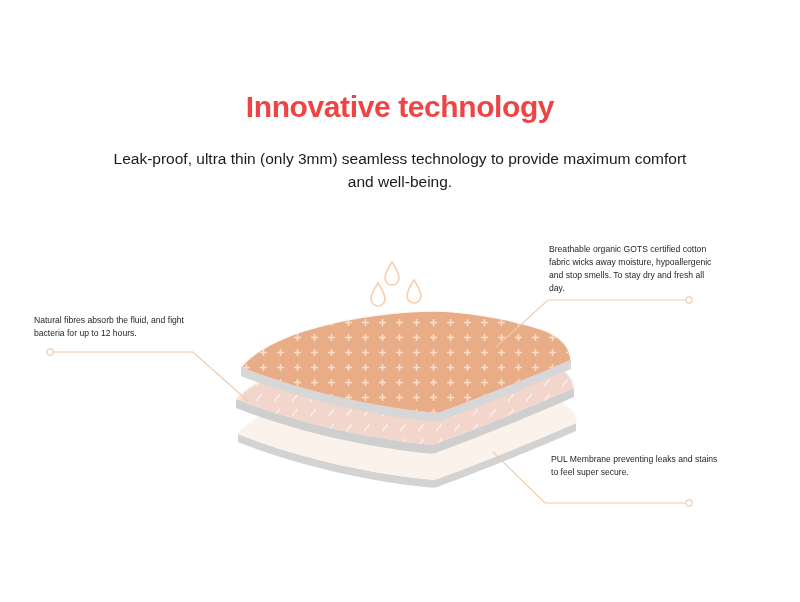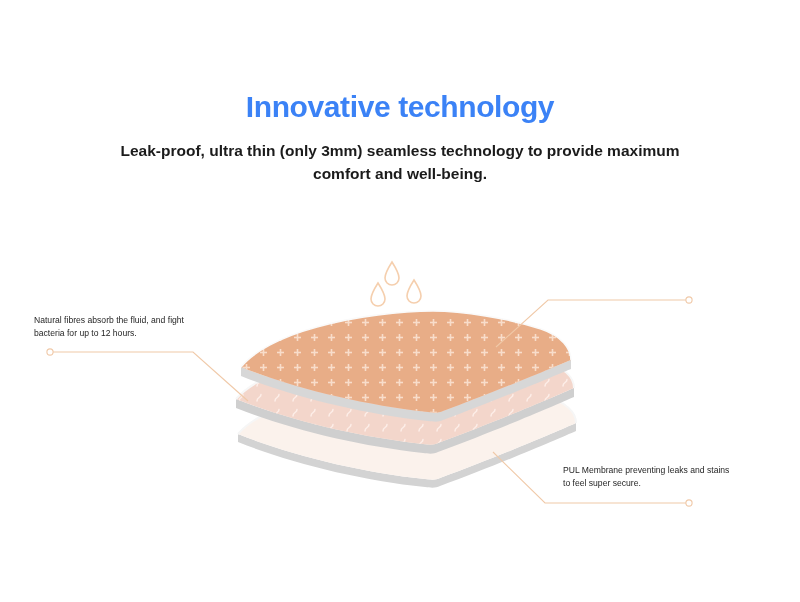--- a/index.html
+++ b/index.html
@@ -30,29 +30,29 @@
     left: 0;
     width: 800px;
     text-align: center;
   }
   .title {
     margin: 0;
     padding-top: 90px;
     font-size: 30px;
     font-weight: 700;
     letter-spacing: -0.4px;
-    color: #3b82f6;
+    color: #ef4444;
     line-height: 1.15;
   }
   .subtitle {
-    margin: 0 auto;
+    margin: 8px auto;
     padding-top: 14px;
     width: 600px;
     font-size: 15.5px;
-    font-weight: 700;
+    font-weight: 400;
     line-height: 1.5;
     color: #1b1b1b;
   }
 
   
   #illustration {
     position: absolute;
     top: 0;
     left: 0;
     width: 800px;
@@ -72,23 +72,22 @@
     top: 243px;
     width: 165px;
   }
   .ann-left {
     left: 34px;
     top: 314px;
     width: 175px;
   }
   .ann-bottom-right {
     left: 551px;
-    top: 464px;
+    top: 453px;
     width: 170px;
-    margin-left: 12px;
   }
 </style>
 </head>
 <body>
 
 <div id="stage">
 
   <div class="header">
     <h1 class="title">Innovative technology</h1>
     <p class="subtitle">Leak-proof, ultra thin (only 3mm) seamless technology to provide maximum comfort and well-being.</p>
@@ -232,18 +231,19 @@
       <path d="M 53 352 L 193 352 L 248 401" fill="none" stroke="#f0c9a8" stroke-width="1.1"></path>
       <circle cx="50" cy="352" r="3.1" fill="#ffffff" stroke="#f0c9a8" stroke-width="1.1"></circle>
     </g>
 
     <g>
       <path d="M 493 452 L 545 503 L 686 503" fill="none" stroke="#f0c9a8" stroke-width="1.1"></path>
       <circle cx="689" cy="503" r="3.1" fill="#ffffff" stroke="#f0c9a8" stroke-width="1.1"></circle>
     </g>
   </svg>
 
+  <div class="annotation ann-top-right">Breathable organic GOTS certified cotton fabric wicks away moisture, hypoallergenic and stop smells. To stay dry and fresh all day.</div>
 
   <div class="annotation ann-left">Natural fibres absorb the fluid, and fight bacteria for up to 12 hours.</div>
 
   <div class="annotation ann-bottom-right">PUL Membrane preventing leaks and stains to feel super secure.</div>
 
 </div>
 
 </body></html>

